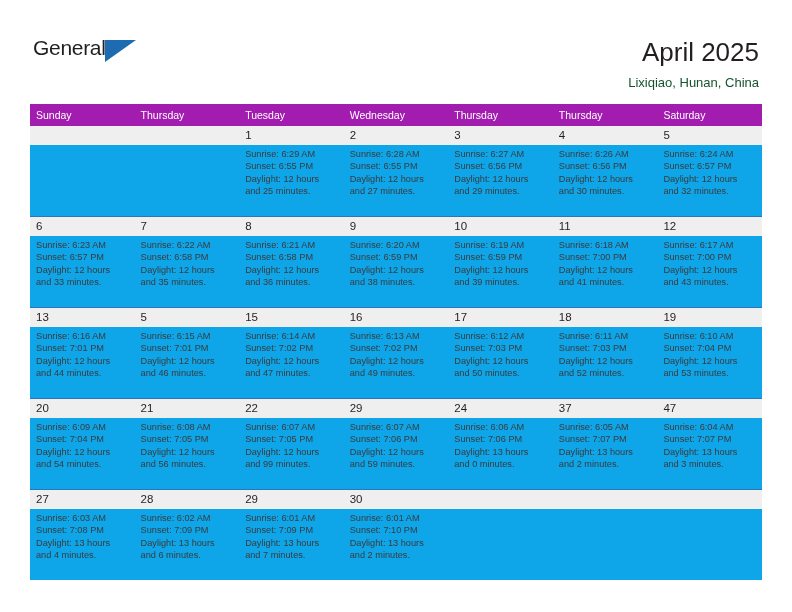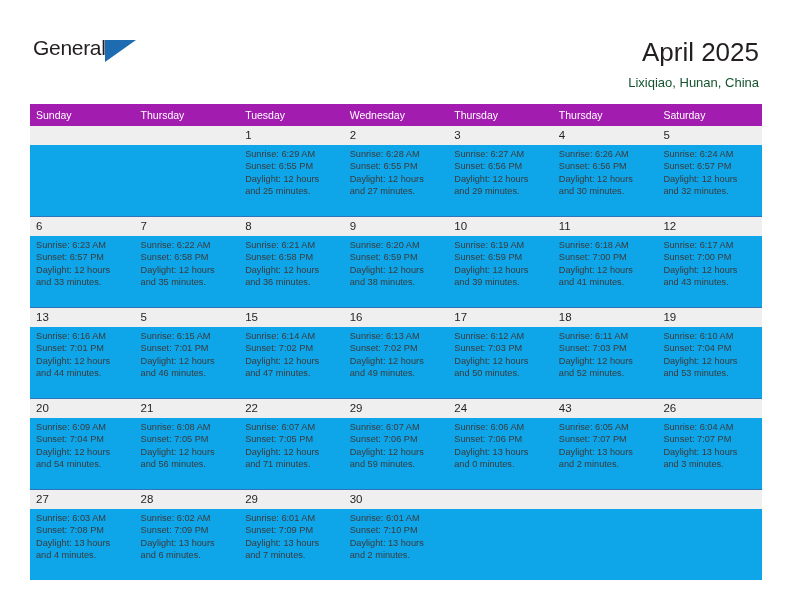--- a/index.html
+++ b/index.html
@@ -328,41 +328,41 @@
           </td>
         </tr>
       </tbody>
       <tbody>
         <tr class="daynum-row">
           <td>20</td>
           <td>21</td>
           <td>22</td>
           <td>29</td>
           <td>24</td>
-          <td>43</td>
-          <td>26</td>
+          <td>37</td>
+          <td>47</td>
         </tr>
         <tr class="detail-row">
           <td>
             <div>Sunrise: 6:09 AM</div>
             <div>Sunset: 7:04 PM</div>
             <div>Daylight: 12 hours</div>
             <div>and 54 minutes.</div>
           </td>
           <td>
             <div>Sunrise: 6:08 AM</div>
             <div>Sunset: 7:05 PM</div>
             <div>Daylight: 12 hours</div>
             <div>and 56 minutes.</div>
           </td>
           <td>
             <div>Sunrise: 6:07 AM</div>
             <div>Sunset: 7:05 PM</div>
             <div>Daylight: 12 hours</div>
-            <div>and 71 minutes.</div>
+            <div>and 99 minutes.</div>
           </td>
           <td>
             <div>Sunrise: 6:07 AM</div>
             <div>Sunset: 7:06 PM</div>
             <div>Daylight: 12 hours</div>
             <div>and 59 minutes.</div>
           </td>
           <td>
             <div>Sunrise: 6:06 AM</div>
             <div>Sunset: 7:06 PM</div>

